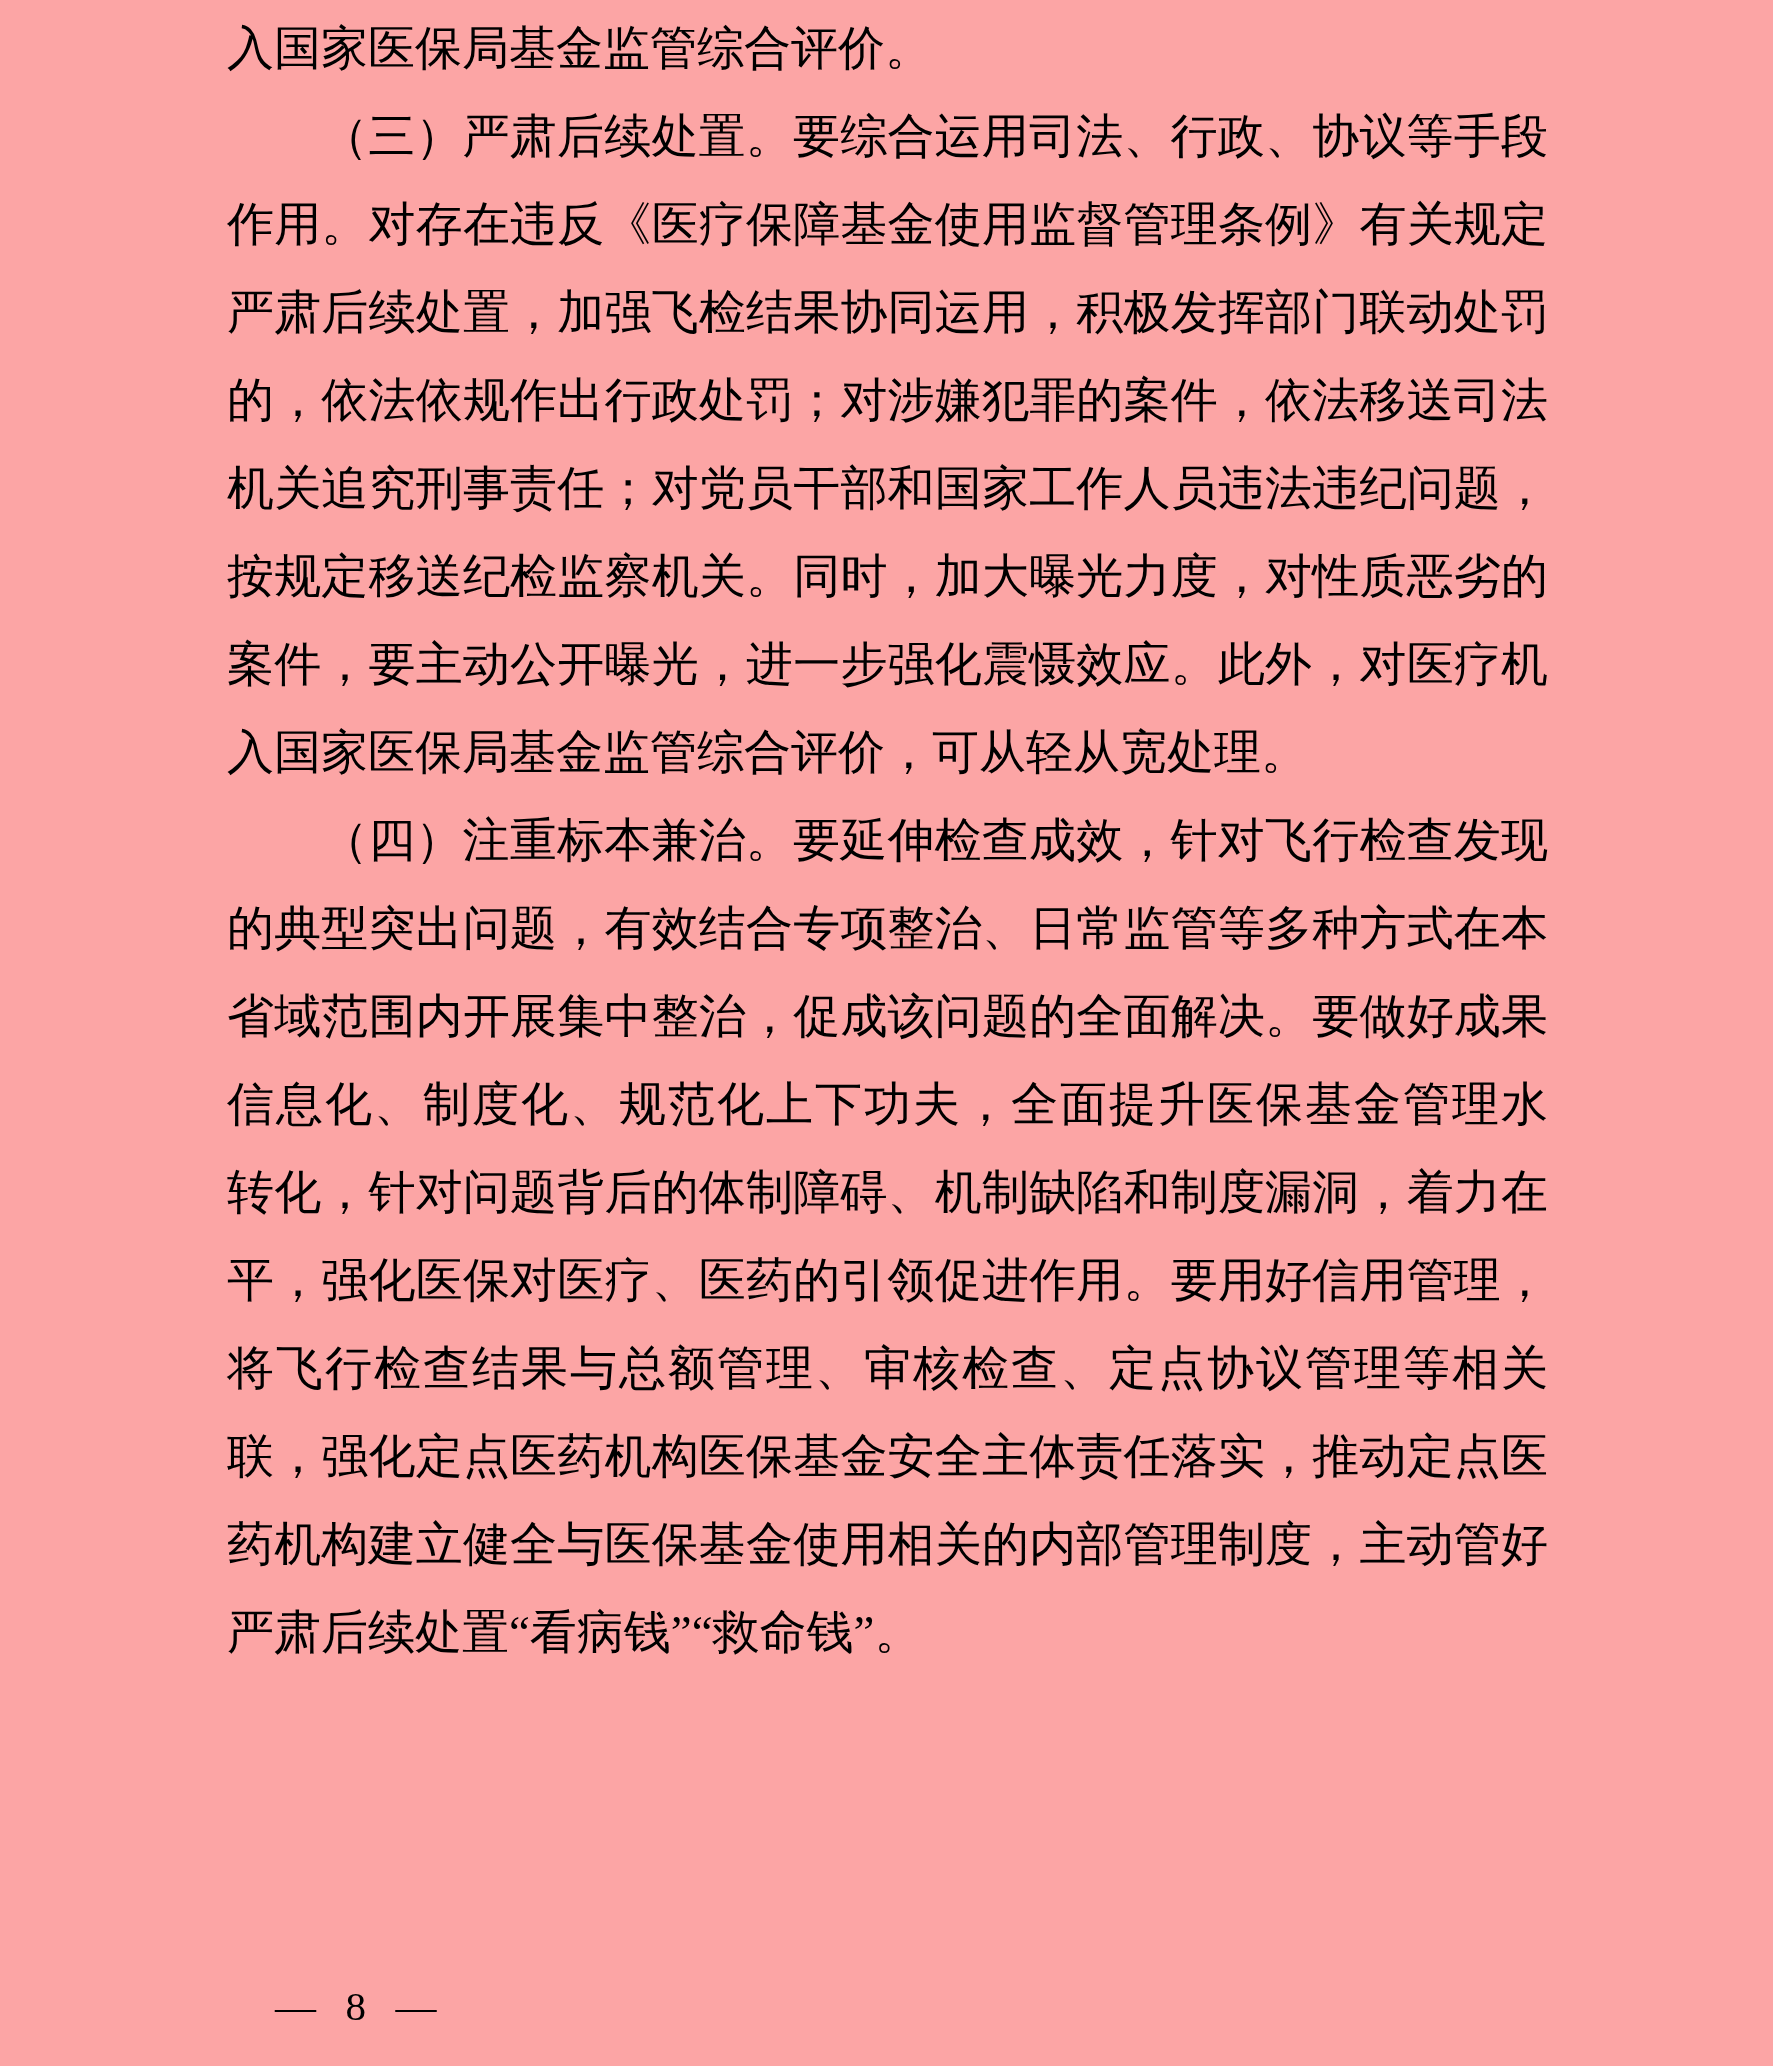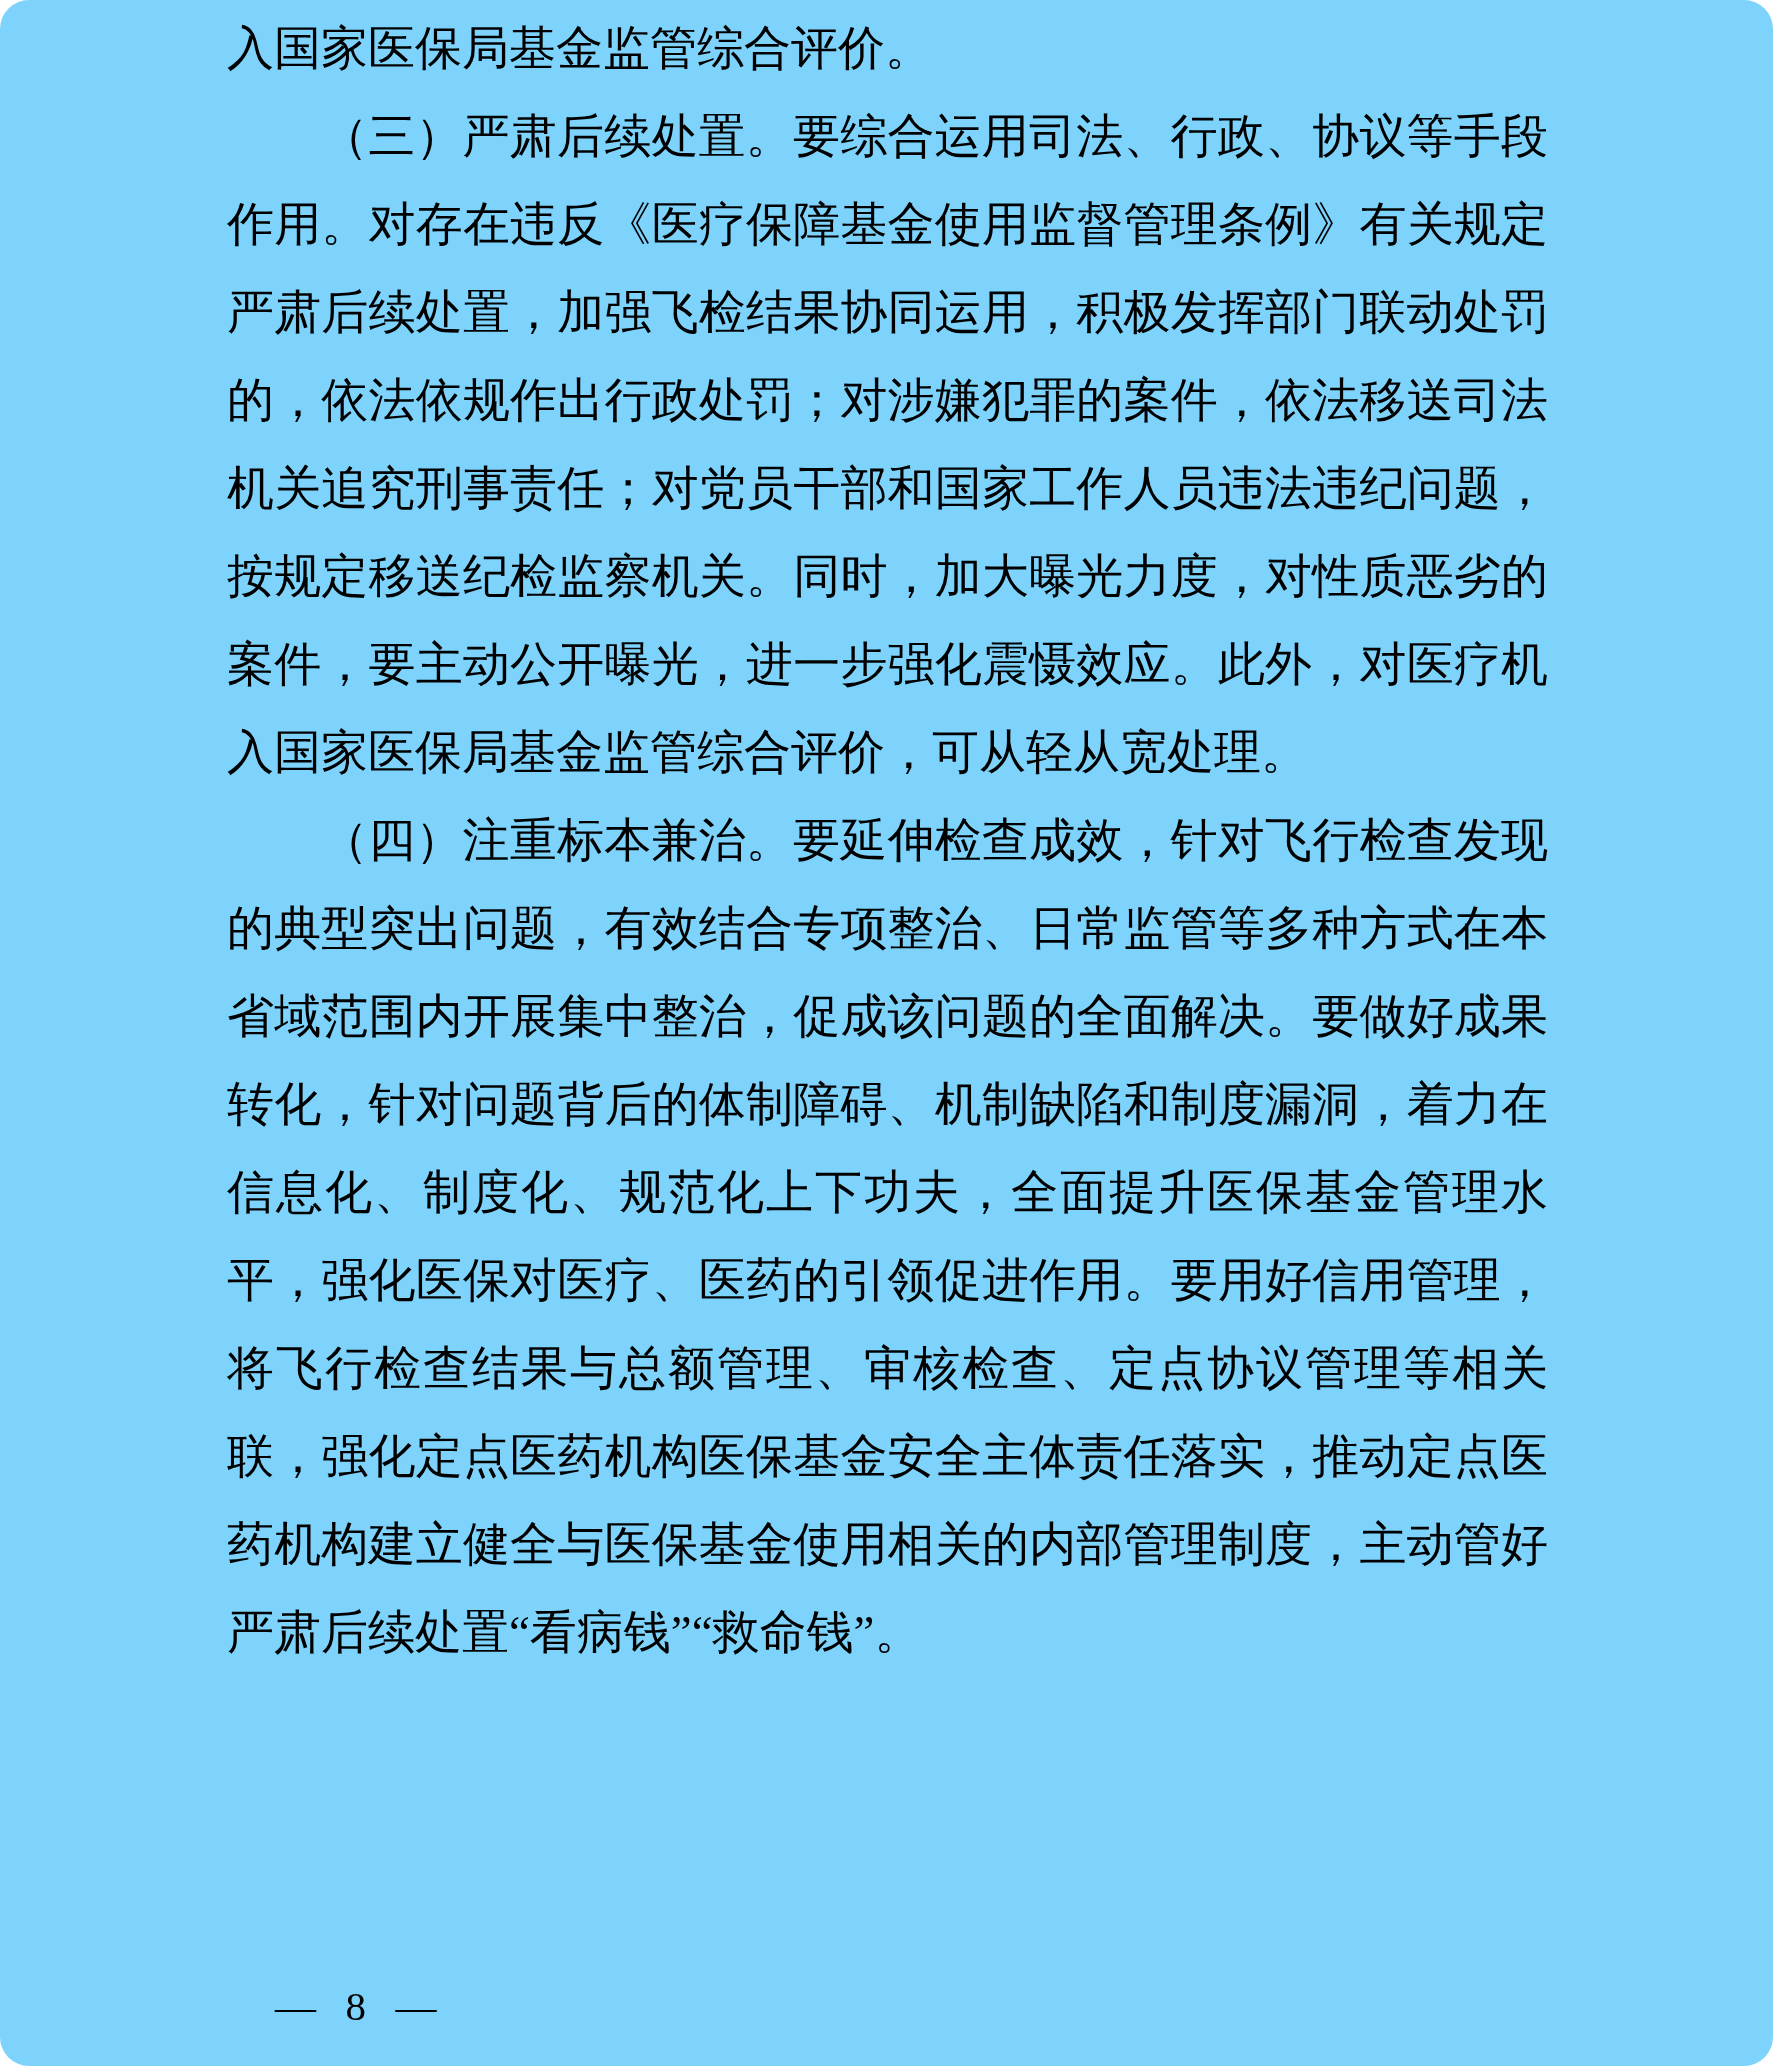--- a/index.html
+++ b/index.html
@@ -4,25 +4,24 @@
 <style>
   html, body {
     margin: 0;
     padding: 0;
     background: #ffffff;
   }
   #page {
     position: relative;
     width: 1773px;
     height: 2066px;
-    background: #7dd3fc;
+    background: #fca5a5;
     overflow: hidden;
     font-family: "Liberation Serif", "DejaVu Serif", serif;
     color: #000000;
-    border-radius: 29px;
   }
   #body-text {
     position: absolute;
     left: 227px;
     top: 4.3px;
     width: 1321px;
     font-size: 47px;
     line-height: 88px;
     letter-spacing: 0;
     color: #000000;
@@ -82,23 +81,23 @@
     <div class="line fill"><span>案件，要主动公开曝光，进一步强化震慑效应。此外，对医疗机</span></div>
 
     <div class="line"><span>入国家医保局基金监管综合评价，可从轻从宽处理。</span></div>
 
     <div class="line fill indent"><span class="lead">（四）注重标本兼治。</span><span>要延伸检查成效，针对飞行检查发现</span></div>
 
     <div class="line fill"><span>的典型突出问题，有效结合专项整治、日常监管等多种方式在本</span></div>
 
     <div class="line fill"><span>省域范围内开展集中整治，促成该问题的全面解决。要做好成果</span></div>
 
+    <div class="line fill"><span>信息化、制度化、规范化上下功夫，全面提升医保基金管理水</span></div>
+
     <div class="line fill"><span>转化，针对问题背后的体制障碍、机制缺陷和制度漏洞，着力在</span></div>
-
-    <div class="line fill"><span>信息化、制度化、规范化上下功夫，全面提升医保基金管理水</span></div>
 
     <div class="line fill"><span>平，强化医保对医疗、医药的引领促进作用。要用好信用管理，</span></div>
 
     <div class="line fill"><span>将飞行检查结果与总额管理、审核检查、定点协议管理等相关</span></div>
 
     <div class="line fill"><span>联，强化定点医药机构医保基金安全主体责任落实，推动定点医</span></div>
 
     <div class="line fill"><span>药机构建立健全与医保基金使用相关的内部管理制度，主动管好</span></div>
 
     <div class="line"><span>严肃后续处置“看病钱”“救命钱”。</span></div>

